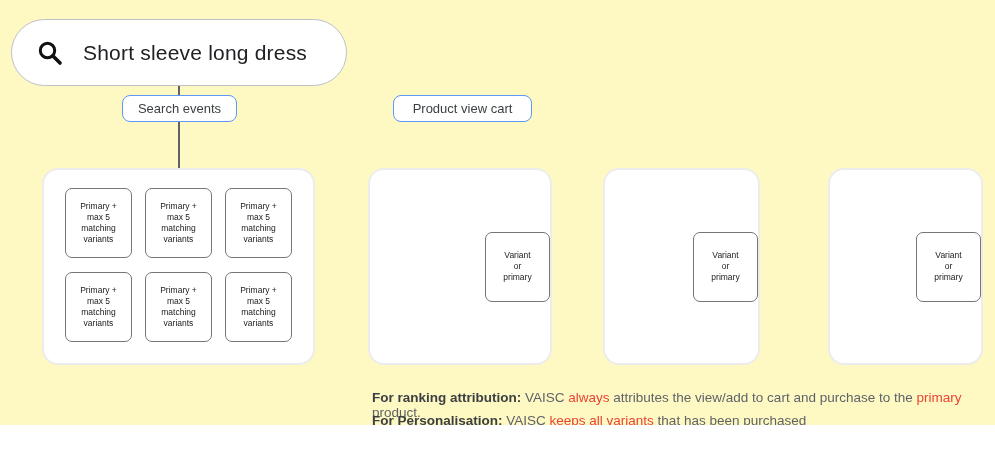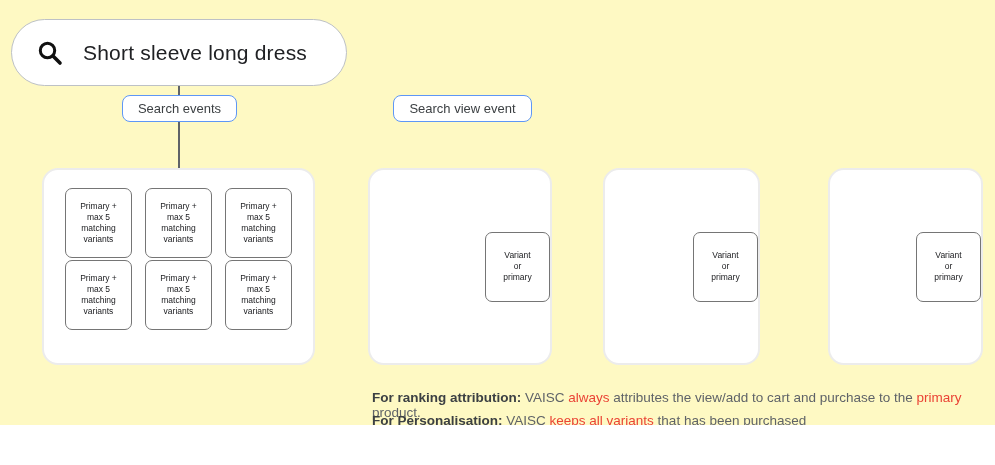--- a/index.html
+++ b/index.html
@@ -69,21 +69,21 @@
     top: 168px; height: 197px;
     border: 2px solid #ececec;
     border-radius: 16px;
     background: #ffffff;
     z-index: 2;
   }
   .cont-search   { left: 42px;  width: 273px;
     display: grid;
     grid-template-columns: repeat(3, 67px);
     grid-auto-rows: 70px;
-    gap: 2px 13px;
+    gap: 14px 13px;
     padding: 18px 0 0 21px;
   }
   .cont-view     { left: 368px; width: 184px; }
   .cont-cart     { left: 603px; width: 157px; }
   .cont-purchase { left: 828px; width: 155px; }
   .cont-center { display: flex; align-items: center; justify-content: flex-end; }
 
   
   .product-box {
     border: 1px solid #757575;
@@ -133,21 +133,21 @@
     </svg>
     <span class="query">Short sleeve long dress</span>
   </div>
 
   <div class="vline"></div>
 
   <div class="event-label lbl-search">
     <span>Search events</span>
   </div>
   <div class="event-label lbl-view">
-    <span>Search view event</span>
+    <span>Product view cart</span>
   </div>
 
   <div class="event-container cont-search">
     <div class="product-box">Primary +
 max 5
 matching
 variants</div>
     <div class="product-box">Primary +
 max 5
 matching

